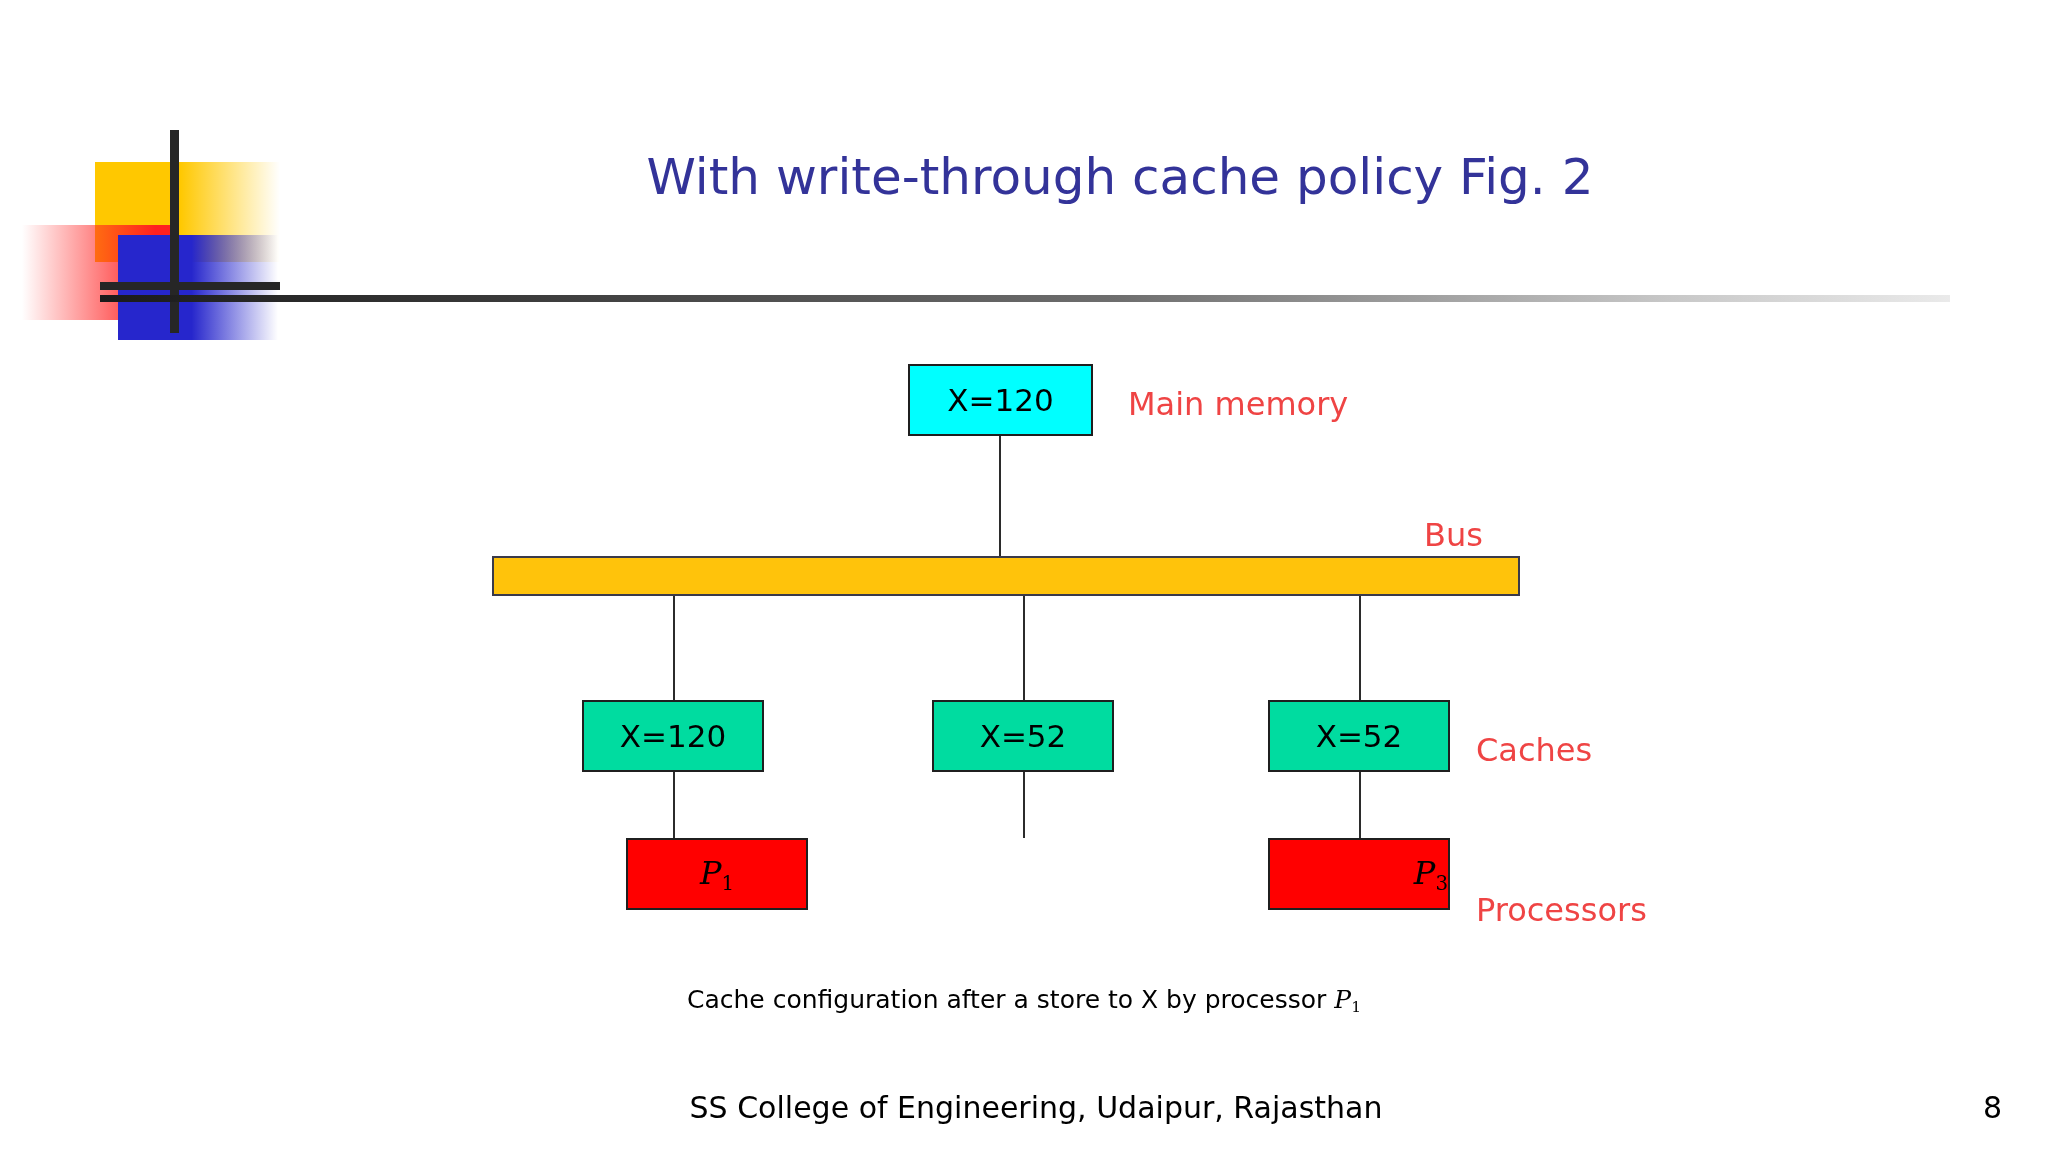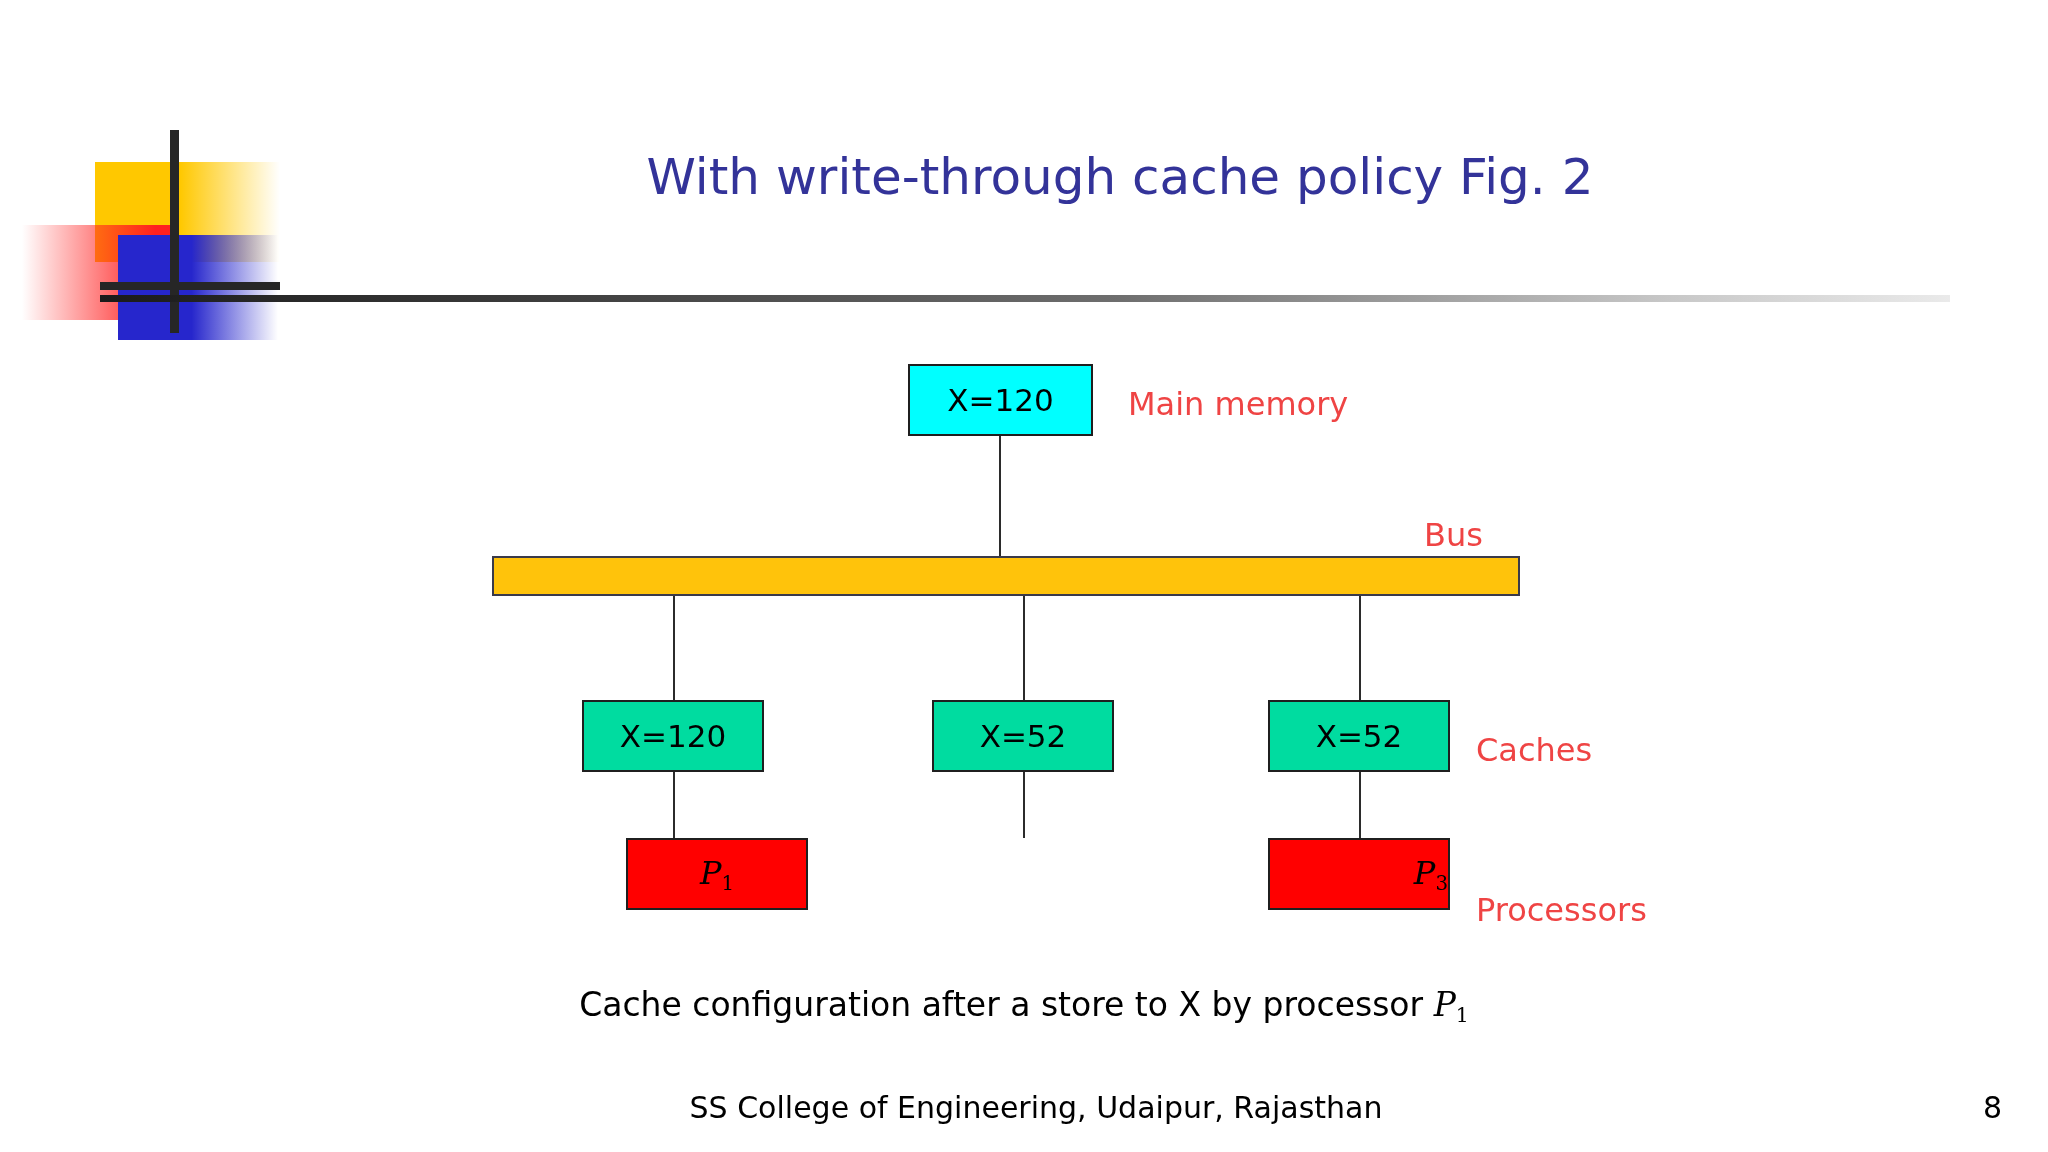--- a/index.html
+++ b/index.html
@@ -146,21 +146,21 @@
     font-family: "DejaVu Serif", serif;
   }
 
   #caption {
     position: absolute;
     left: 0px;
     top: 985px;
     width: 2048px;
     text-align: center;
     font-family: "DejaVu Sans", sans-serif;
-    font-size: 33px;
+    font-size: 25px;
     color: #000000;
     white-space: nowrap;
   }
   #caption .var {
     font-style: italic;
     font-family: "DejaVu Serif", serif;
   }
   #caption .var sub {
     font-style: normal;
     font-size: 0.62em;

